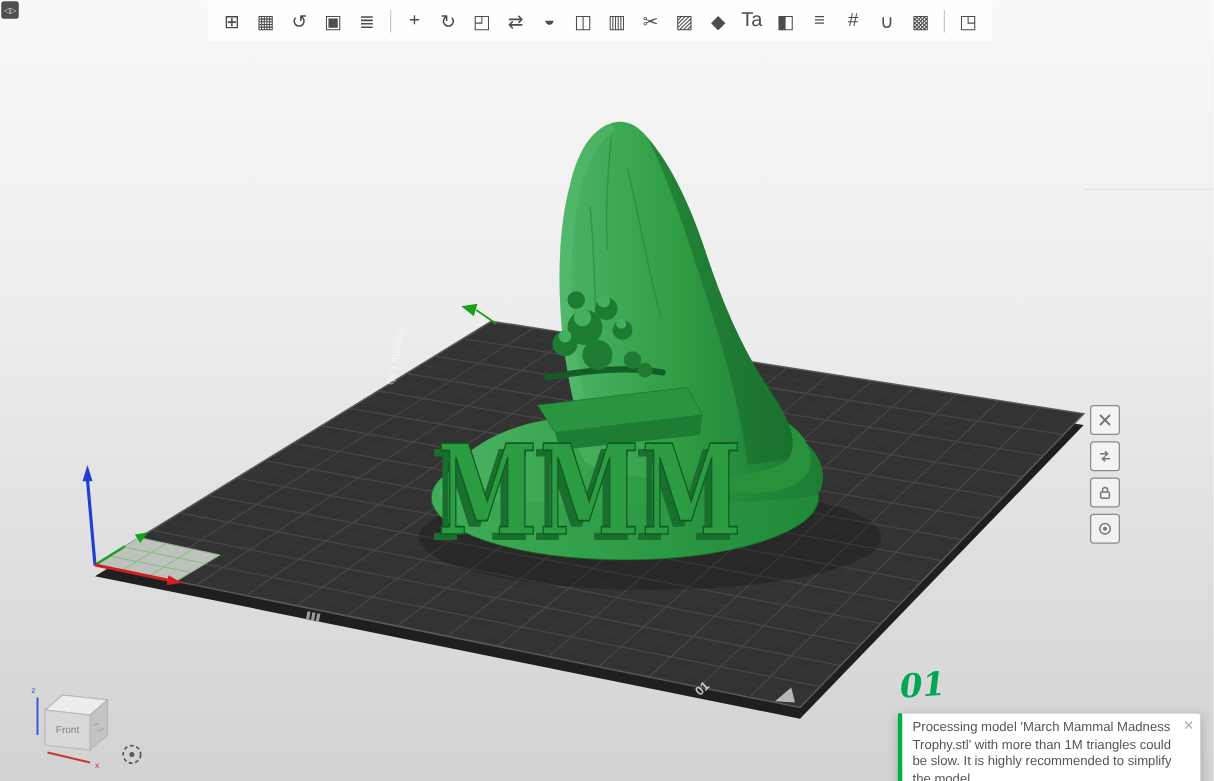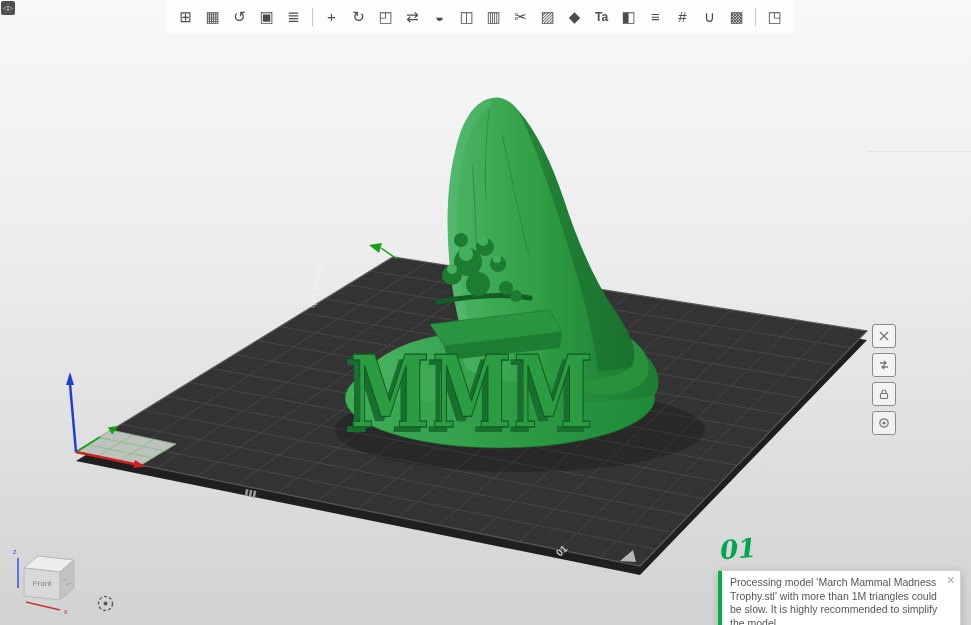--- a/index.html
+++ b/index.html
@@ -5,33 +5,33 @@
   html,body{margin:0;padding:0;}
   .app{position:relative;width:971px;height:625px;overflow:hidden;
        background:linear-gradient(#f8f8f8 0%,#ededed 40%,#d2d2d2 100%);
        font-family:"Liberation Sans",sans-serif;user-select:none;}
   .scene{position:absolute;left:0;top:0;}
   
   .toolbar{position:absolute;left:166px;top:0;height:33px;display:flex;align-items:center;
            background:rgba(255,255,255,.85);padding:0 6px;}
   .tool{width:27px;height:27px;display:flex;align-items:center;justify-content:center;
         font-size:15px;color:#4d4d4d;cursor:pointer;border-radius:3px;}
-  .tool-text{font-size:12px;font-weight:bold;}
+  .tool-text{font-size:16px;font-weight:normal;}
   .tb-sep{width:1px;height:18px;background:#c9c9c9;margin:0 5px;}
   .collapse-btn{position:absolute;left:1px;top:1px;width:14px;height:14px;background:#4f4f4f;
         border-radius:2px;color:#ddd;font-size:6.5px;display:flex;align-items:center;
         justify-content:center;cursor:pointer;}
   
   .plate-tools{position:absolute;left:872px;top:324px;display:flex;flex-direction:column;gap:5px;}
   .pt-btn{width:22px;height:22px;border:1px solid #8a8a8a;border-radius:3px;
           background:rgba(255,255,255,.55);display:flex;align-items:center;justify-content:center;
           cursor:pointer;color:#777;}
   .pt-btn svg{display:block;}
   
-  .nav-cube{position:absolute;left:8px;top:540px;width:90px;height:80px;cursor:pointer;}
+  .nav-cube{position:absolute;left:20px;top:540px;width:90px;height:80px;cursor:pointer;}
   
   .cam-btn{position:absolute;left:96px;top:594px;width:19px;height:19px;border-radius:50%;
            display:flex;align-items:center;justify-content:center;cursor:pointer;}
   
   .plate-number{position:absolute;left:720px;top:534px;font:italic 700 26px "DejaVu Serif",serif;
            color:#00a651;transform:rotate(-4deg);}
   
   .toast{position:absolute;left:718px;top:570px;width:243px;min-height:48px;background:#fff;
          border:1px solid #d4d4d4;border-left:4px solid #00ae42;border-radius:3px;
          box-shadow:0 2px 8px rgba(0,0,0,.18);padding:5px 22px 6px 8px;box-sizing:border-box;

